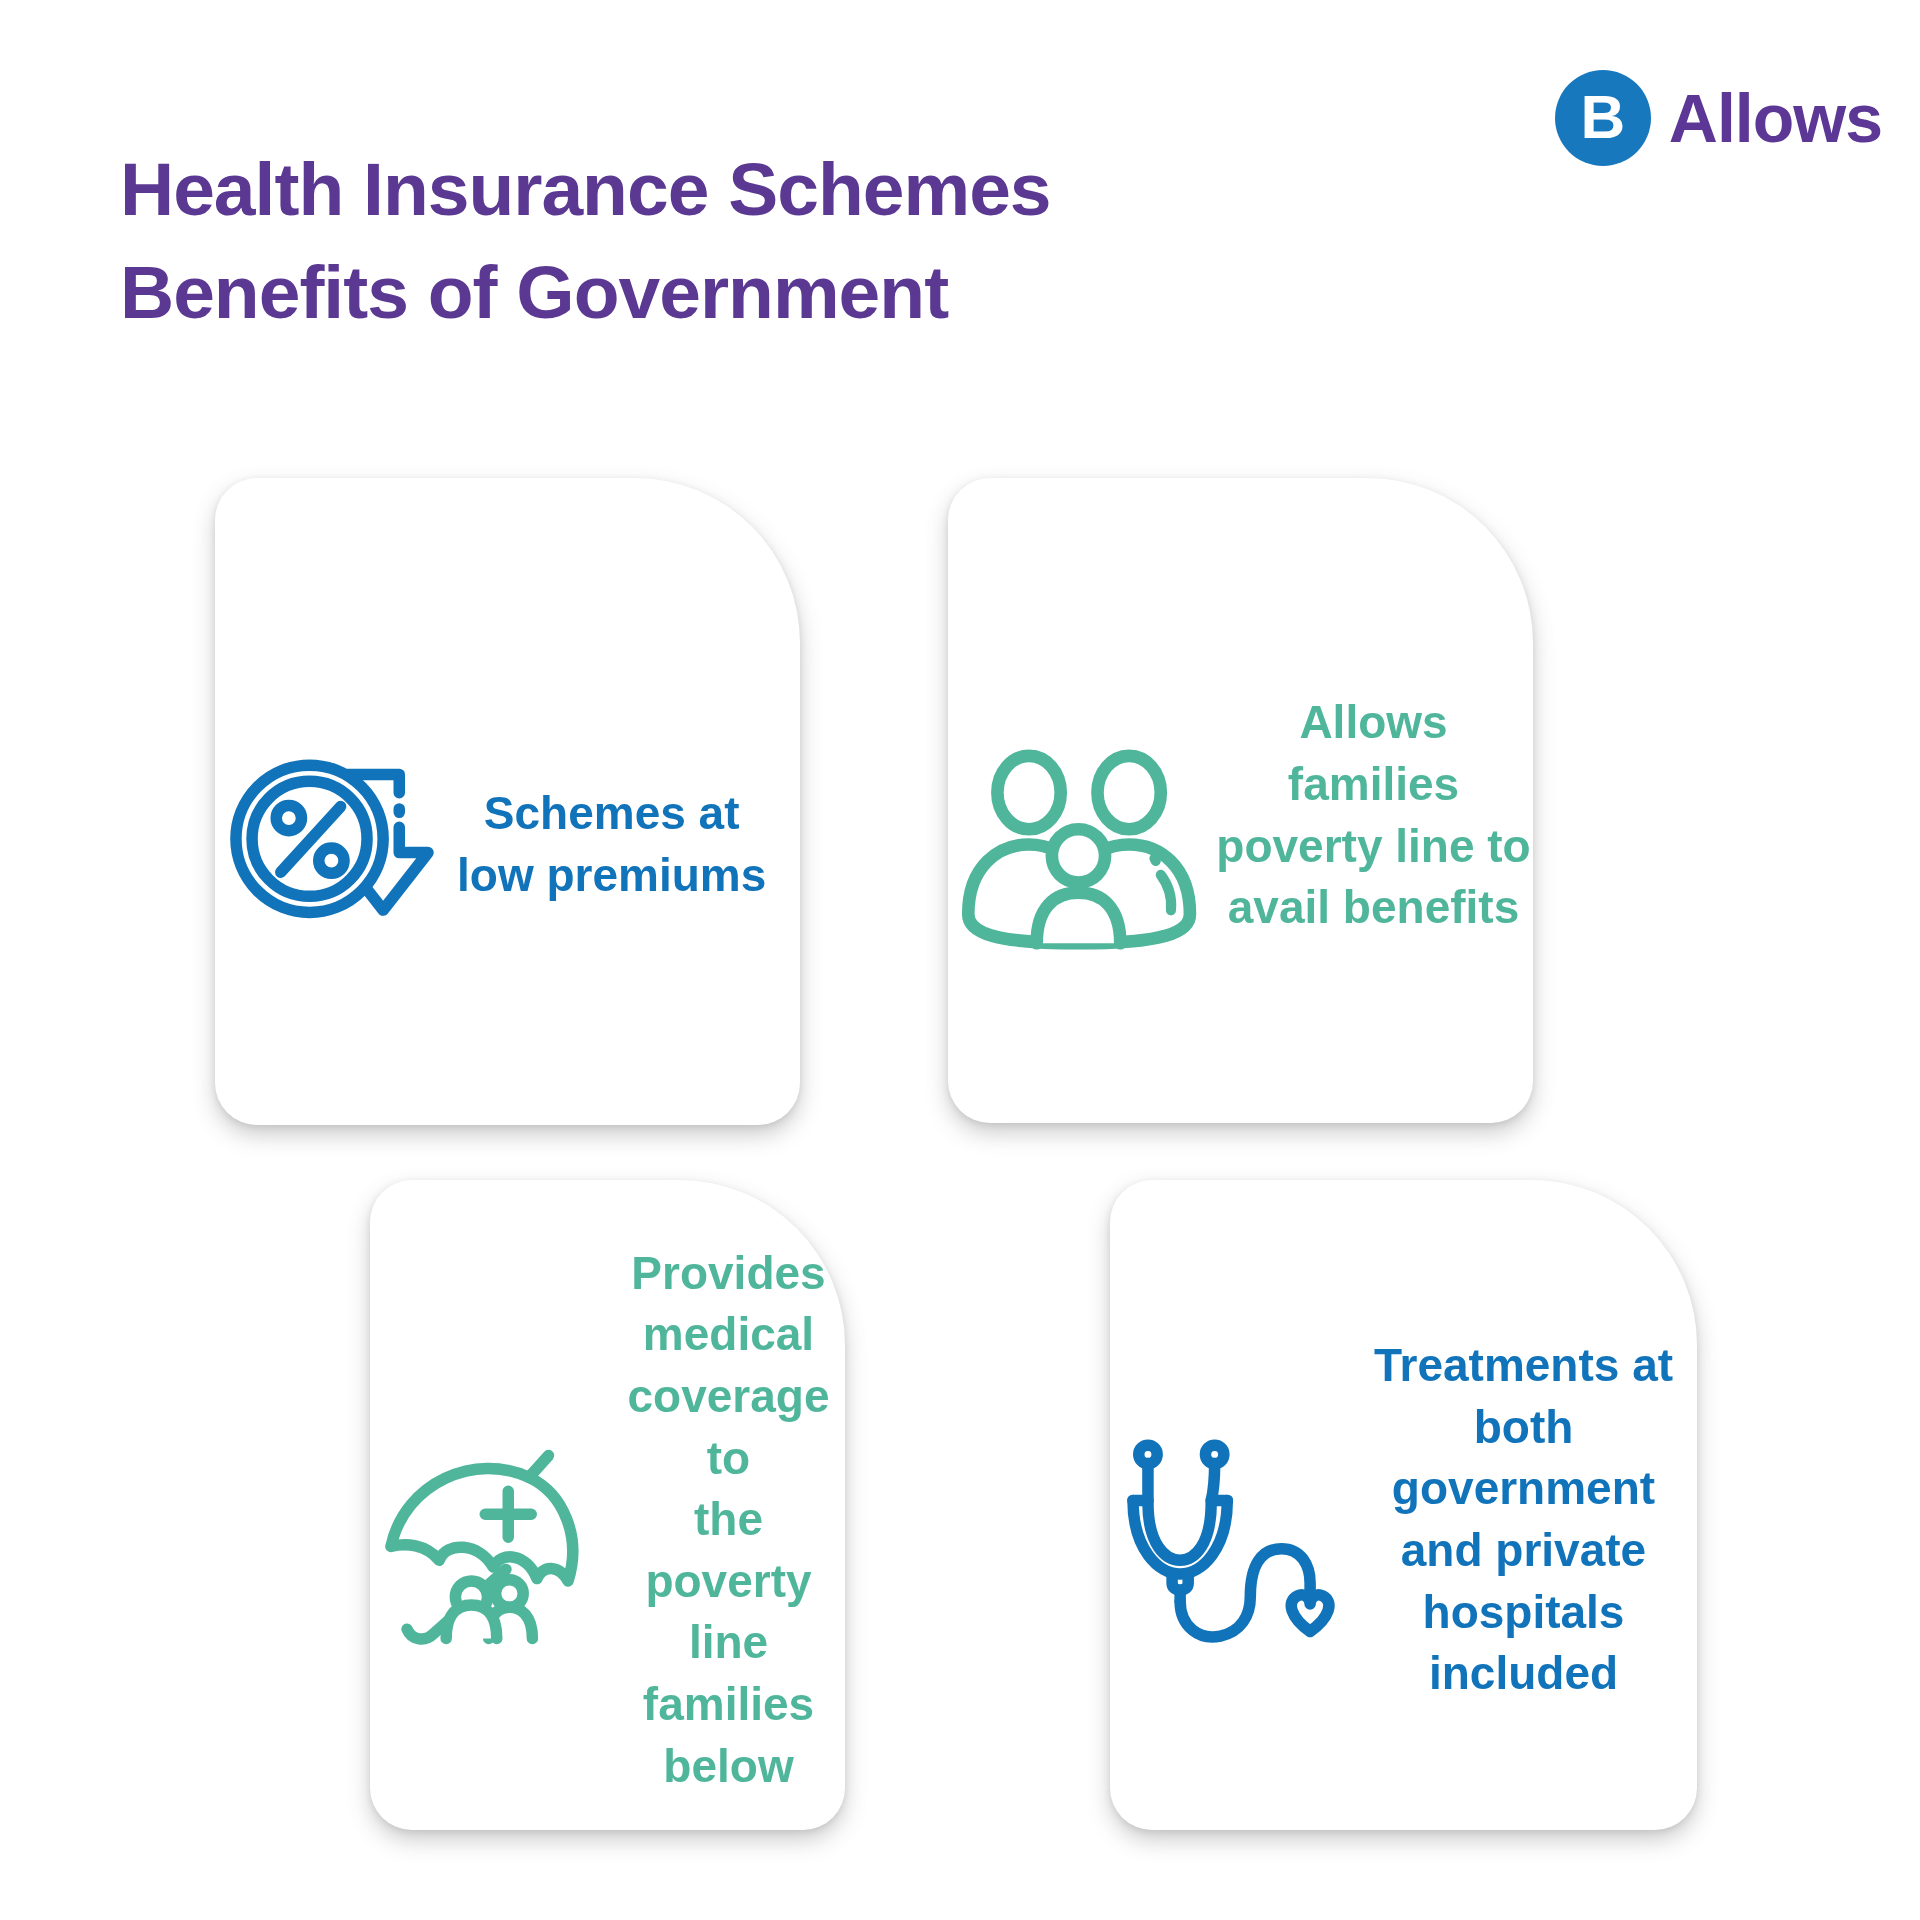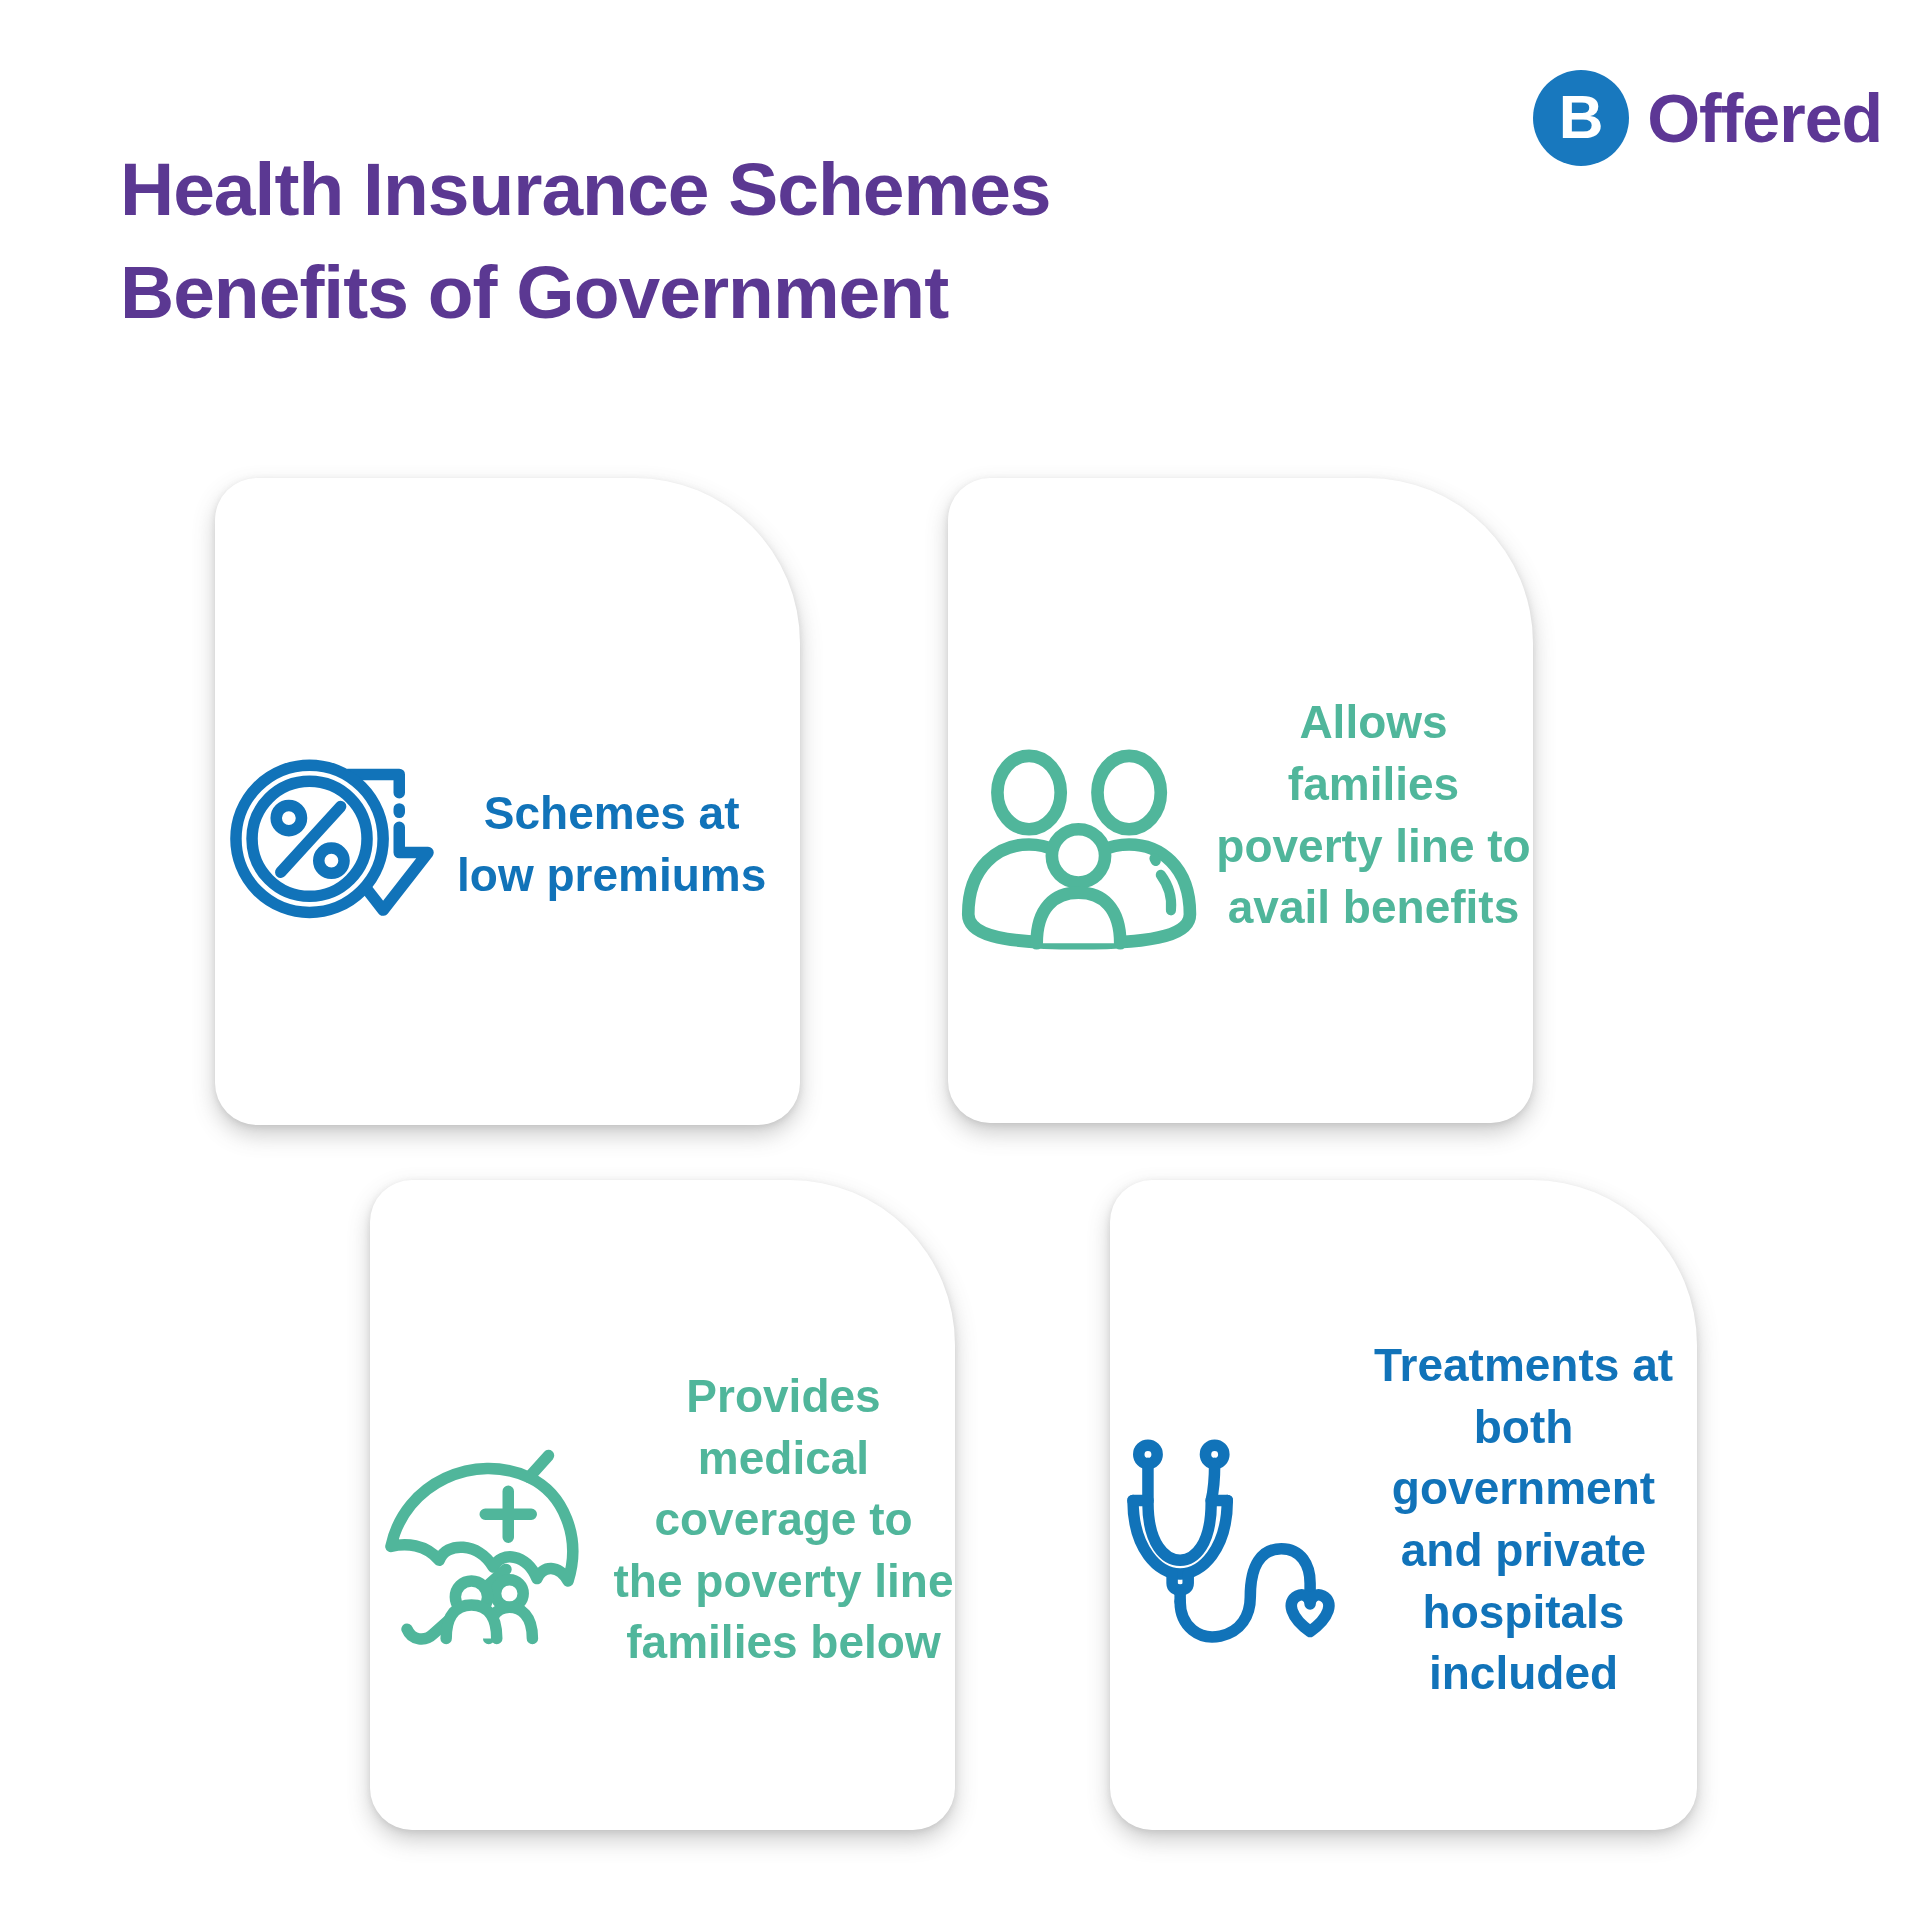--- a/index.html
+++ b/index.html
@@ -22,38 +22,38 @@
   
   .card {
     position:absolute; background:#ffffff;
     border-radius:42px 165px 42px 42px;
     box-shadow:0 10px 22px rgba(90,90,90,0.30), 0 2px 6px rgba(120,120,120,0.18);
     display:flex; flex-direction:row; align-items:center;
     color:var(--accent,#1173B9);
   }
   .card-1 { left:215px;  top:478px;  width:585px; height:647px; }
   .card-2 { left:948px;  top:478px;  width:585px; height:645px; }
-  .card-3 { left:370px;  top:1180px; width:585px; height:650px; }
+  .card-3 { left:370px;  top:1180px; width:475px; height:650px; }
   .card-4 { left:1110px; top:1180px; width:587px; height:650px;gap:10px; }
   .icon-wrap { margin-top:92px; height:244px; display:flex; align-items:center; justify-content:center; }
   .icon-wrap svg { stroke:var(--accent); fill:none; stroke-linecap:round; stroke-linejoin:round; }
   .card-text { text-align:center; font-size:46px; font-weight:700; line-height:1.34; margin-top:30px; }
   .card-text.two-lines { margin-top:86px; }
   .wfill { fill:#ffffff; }
 </style>
 </head>
 <body>
 
 <div class="page">
 
   <div class="logo">
     <div class="logo-circle" style="--accent: #1878BE;">
       <span>B</span>
     </div>
-    <div class="logo-text" style="--accent: #5D3795;">Offered</div>
+    <div class="logo-text" style="--accent: #5D3795;">Allows</div>
   </div>
 
   <h1 class="title" style="--accent: #5B3892;">
     <div>Health Insurance Schemes</div>
     <div>Benefits of Government</div>
   </h1>
 
   <section class="card card-1" style="--accent: #1173B9;">
     <div class="icon-wrap">
       <svg width="242" height="230" viewBox="0 0 210 200" stroke-width="10">

